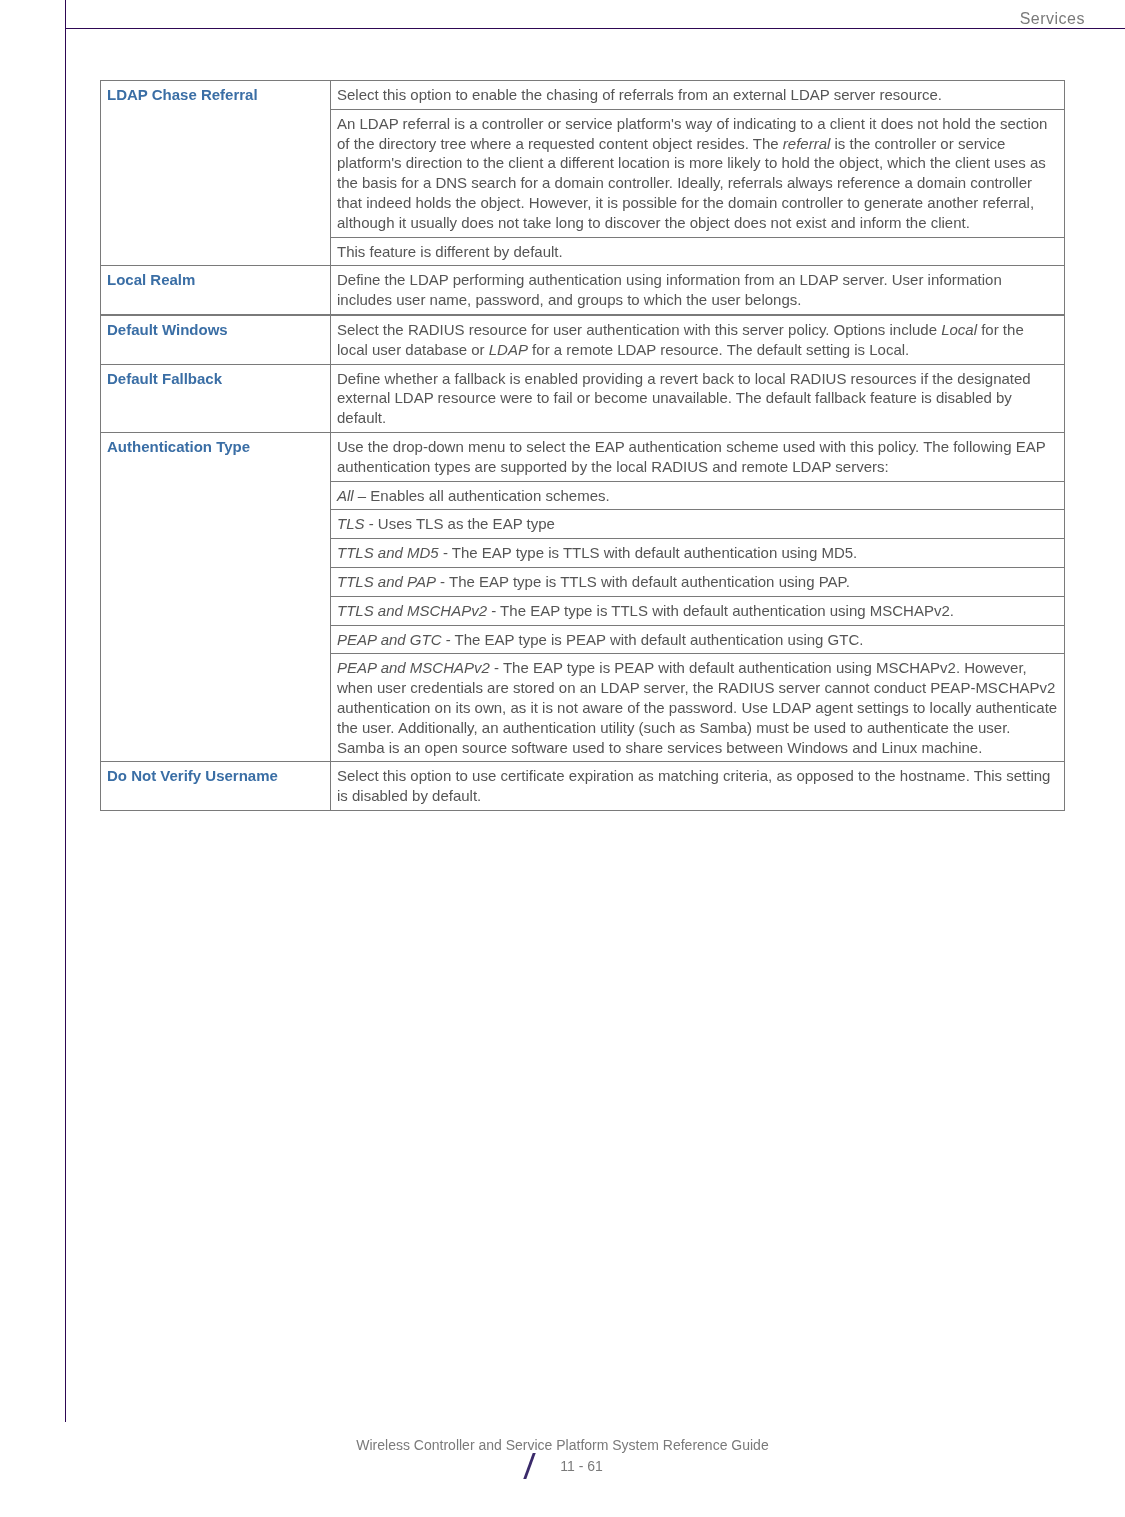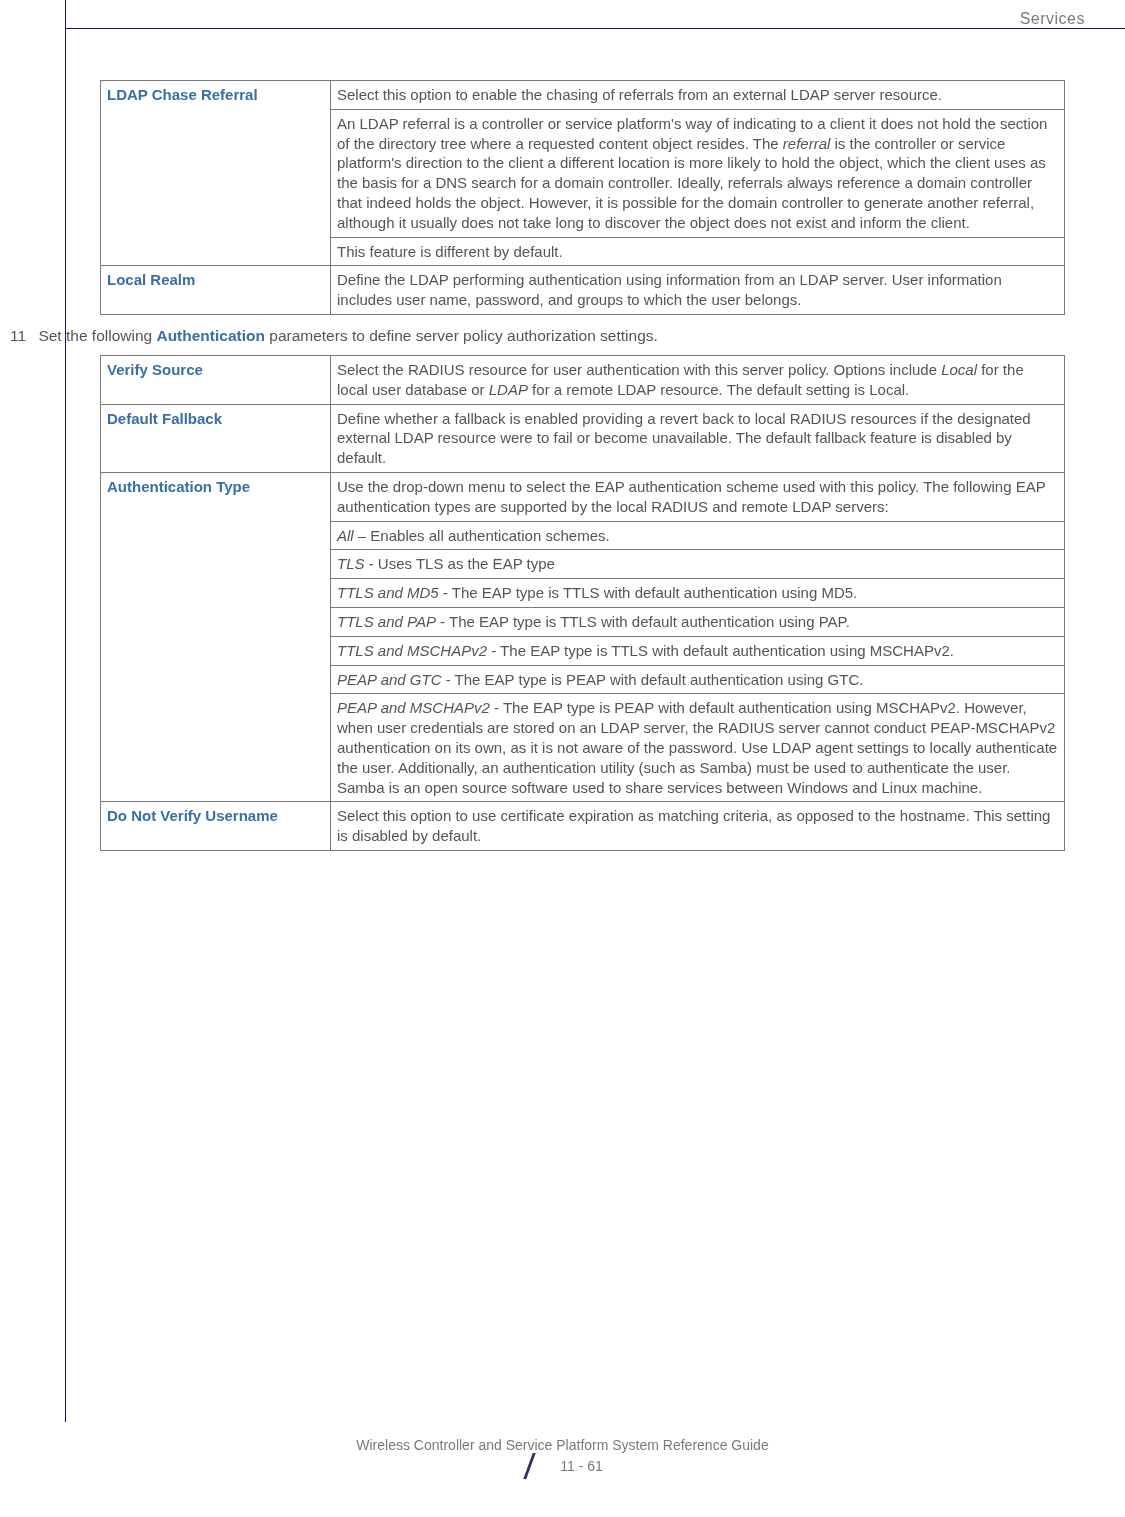--- a/index.html
+++ b/index.html
@@ -119,33 +119,29 @@
         <tr>
           <td>This feature is different by default.</td>
         </tr>
         <tr>
           <td class="label" rowspan="1">Local Realm</td>
           <td>Define the LDAP performing authentication using information from an LDAP server. User information includes user name, password, and groups to which the user belongs.</td>
         </tr>
       </tbody>
   </table>
 
-  <p class="step-text">
-    <span class="num">11</span>
-    <span>Set the following </span><span class="auth-bold">Authentication</span><span> parameters to define server policy authorization settings.</span>
-  </p>
 
   <table class="param-table">
     <colgroup>
         <col class="left">
         <col>
       </colgroup>
     <tbody id="table2-body">
         <tr>
-          <td class="label" rowspan="1">Verify Source</td>
+          <td class="label" rowspan="1">Default Windows</td>
           <td>Select the RADIUS resource for user authentication with this server policy. Options include <i>Local</i> for the local user database or <i>LDAP</i> for a remote LDAP resource. The default setting is Local.</td>
         </tr>
         <tr>
           <td class="label" rowspan="1">Default Fallback</td>
           <td>Define whether a fallback is enabled providing a revert back to local RADIUS resources if the designated external LDAP resource were to fail or become unavailable. The default fallback feature is disabled by default.</td>
         </tr>
         <tr>
           <td class="label" rowspan="8">Authentication Type</td>
           <td>Use the drop-down menu to select the EAP authentication scheme used with this policy. The following EAP authentication types are supported by the local RADIUS and remote LDAP servers:</td>
         </tr>

